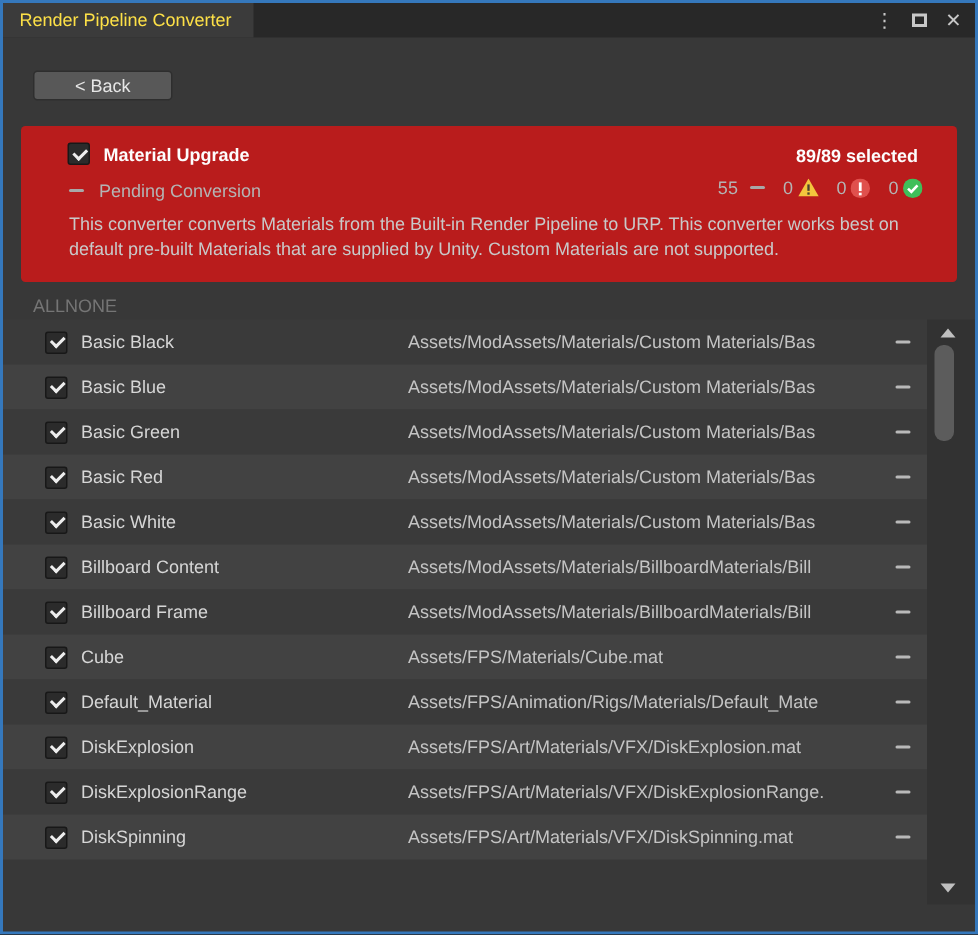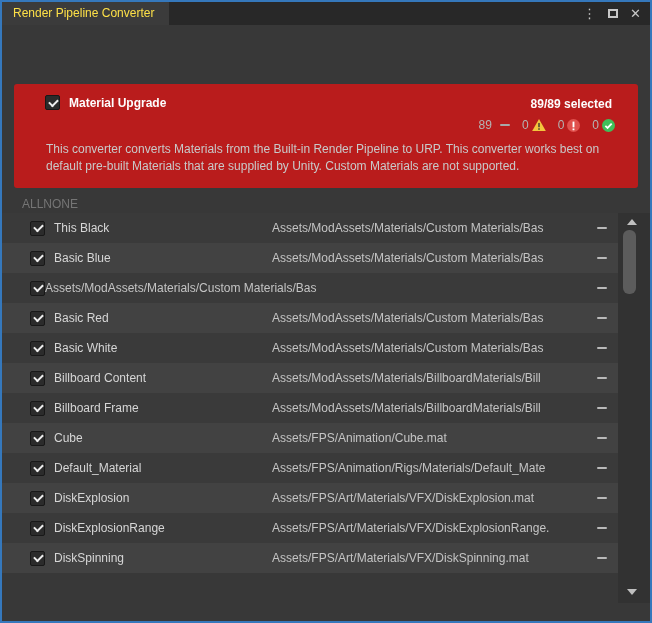--- a/index.html
+++ b/index.html
@@ -77,31 +77,36 @@
     <div class="tab">
       <span>Render Pipeline Converter</span>
     </div>
     <div class="win-icons">
       <span class="kebab">⋮</span>
       <span class="maxi"></span>
       <span class="closex">✕</span>
     </div>
   </div>
 
+  <div class="back-btn">&lt; Back</div>
 
   <div class="panel">
     <div class="mu-row">
       <span class="cb checked"></span>
       <span style="font-size:12px; font-weight:bold; color:#fdfdfd;">Material Upgrade</span>
     </div>
     <span class="selected-summary">89/89 selected</span>
 
+    <div class="pc-row">
+      <span class="dash-ic"></span>
+      <span class="pc-label">Pending Conversion</span>
+    </div>
 
     <div class="counts">
-      <span class="num">89</span>
+      <span class="num">55</span>
       <span class="dash-ic"></span>
       <span class="cgroup">
         <span class="num">0</span>
         <span>
           <svg width="14" height="12" viewBox="0 0 16 14">
               <path d="M8 0 L16 14 H0 Z" fill="#f3c53d"></path>
               <rect x="7.1" y="4.6" width="1.8" height="5" fill="#4a4330"></rect>
               <rect x="7.1" y="10.8" width="1.8" height="1.8" fill="#4a4330"></rect>
             </svg>
         </span>
@@ -131,34 +136,35 @@
   </div>
 
   <div class="selcontrols">
     <span>ALL</span>
     <span>NONE</span>
   </div>
 
   <div class="list">
   <div class="row">
     <span class="cb checked"></span>
-    <span class="name">This Black</span>
+    <span class="name">Basic Black</span>
     <span class="path">Assets/ModAssets/Materials/Custom Materials/Bas</span>
     <span class="dash-ic"></span>
   </div>
 
   <div class="row">
     <span class="cb checked"></span>
     <span class="name">Basic Blue</span>
     <span class="path">Assets/ModAssets/Materials/Custom Materials/Bas</span>
     <span class="dash-ic"></span>
   </div>
 
   <div class="row">
     <span class="cb checked"></span>
+    <span class="name">Basic Green</span>
     <span class="path">Assets/ModAssets/Materials/Custom Materials/Bas</span>
     <span class="dash-ic"></span>
   </div>
 
   <div class="row">
     <span class="cb checked"></span>
     <span class="name">Basic Red</span>
     <span class="path">Assets/ModAssets/Materials/Custom Materials/Bas</span>
     <span class="dash-ic"></span>
   </div>
@@ -180,21 +186,21 @@
   <div class="row">
     <span class="cb checked"></span>
     <span class="name">Billboard Frame</span>
     <span class="path">Assets/ModAssets/Materials/BillboardMaterials/Bill</span>
     <span class="dash-ic"></span>
   </div>
 
   <div class="row">
     <span class="cb checked"></span>
     <span class="name">Cube</span>
-    <span class="path">Assets/FPS/Animation/Cube.mat</span>
+    <span class="path">Assets/FPS/Materials/Cube.mat</span>
     <span class="dash-ic"></span>
   </div>
 
   <div class="row">
     <span class="cb checked"></span>
     <span class="name">Default_Material</span>
     <span class="path">Assets/FPS/Animation/Rigs/Materials/Default_Mate</span>
     <span class="dash-ic"></span>
   </div>
 

